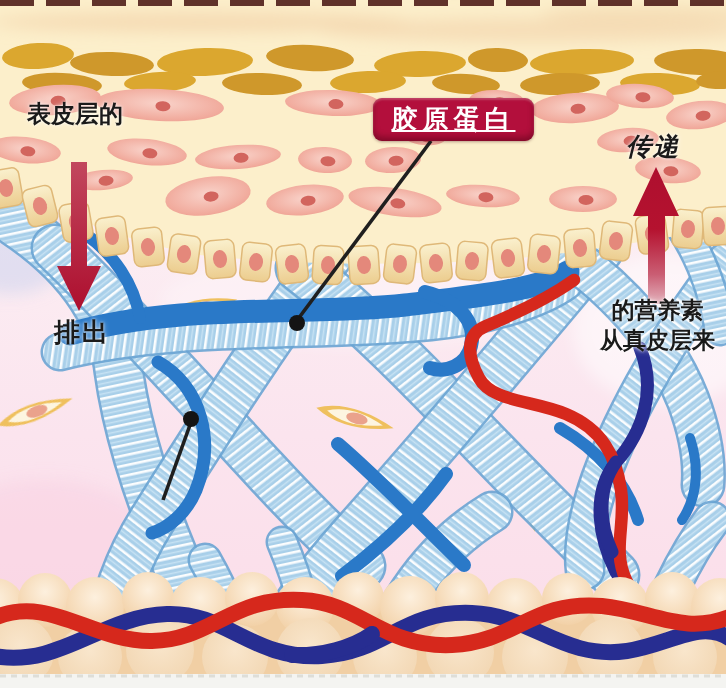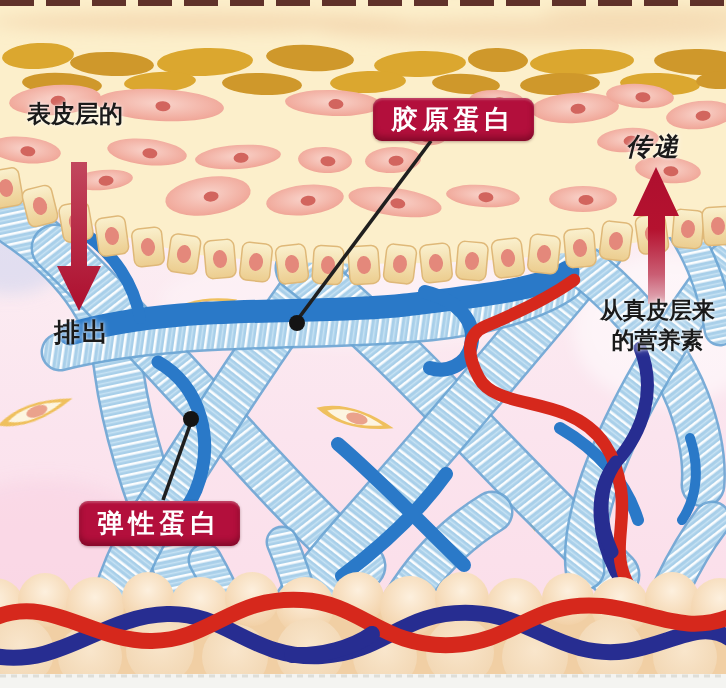--- a/index.html
+++ b/index.html
@@ -10,21 +10,21 @@
        text-shadow:0 0 3px rgba(255,255,255,.9),0 0 6px rgba(255,255,255,.6);}
   .lbl div{white-space:nowrap;}
   #lbl-waste{left:16px;top:99px;width:118px;text-align:center;font-size:24px;}
   #lbl-excrete{left:54px;top:315px;font-size:26px;letter-spacing:2px;}
   #lbl-transmit{left:626px;top:130px;font-size:25px;letter-spacing:2px;font-style:italic;}
   #lbl-nutrients{left:589px;top:295px;width:137px;text-align:center;font-size:23px;}
   .badge{position:absolute;display:flex;align-items:center;justify-content:center;
          background:#b30f3c;color:#ffffff;font-weight:700;border-radius:9px;letter-spacing:5px;
          box-shadow:inset 0 2px 2px rgba(255,255,255,.22), inset 0 -4px 6px rgba(70,0,18,.45),
                     0 1px 3px rgba(60,0,15,.35);}
-  #badge-collagen{left:373px;top:98px;width:161px;height:43px;font-size:26px;}
+  #badge-collagen{left:373px;top:98px;width:161px;height:43px;font-size:26px;text-decoration:underline;}
   #badge-elastin{left:79px;top:501px;width:161px;height:45px;font-size:26px;}
 </style>
 </head>
 <body>
 
 <div class="stage">
 
 <svg width="726" height="688" viewBox="0 0 726 688">
   <defs>
     <linearGradient id="gDermis" x1="0" y1="180" x2="0" y2="688" gradientUnits="userSpaceOnUse">
@@ -442,17 +442,16 @@
   </g>
 </svg>
 
   <div class="lbl" id="lbl-waste">
     <div>表皮层的</div>
   </div>
   <div class="lbl" id="lbl-excrete">排出</div>
   <div class="badge" id="badge-collagen">胶原蛋白</div>
   <div class="lbl" id="lbl-transmit">传递</div>
   <div class="lbl" id="lbl-nutrients">
+    <div>的营养素</div>
     <div>从真皮层来</div>
-    <div>的营养素</div>
   </div>
-  <div class="badge" id="badge-elastin">弹性蛋白</div>
 </div>
 
 </body></html>

